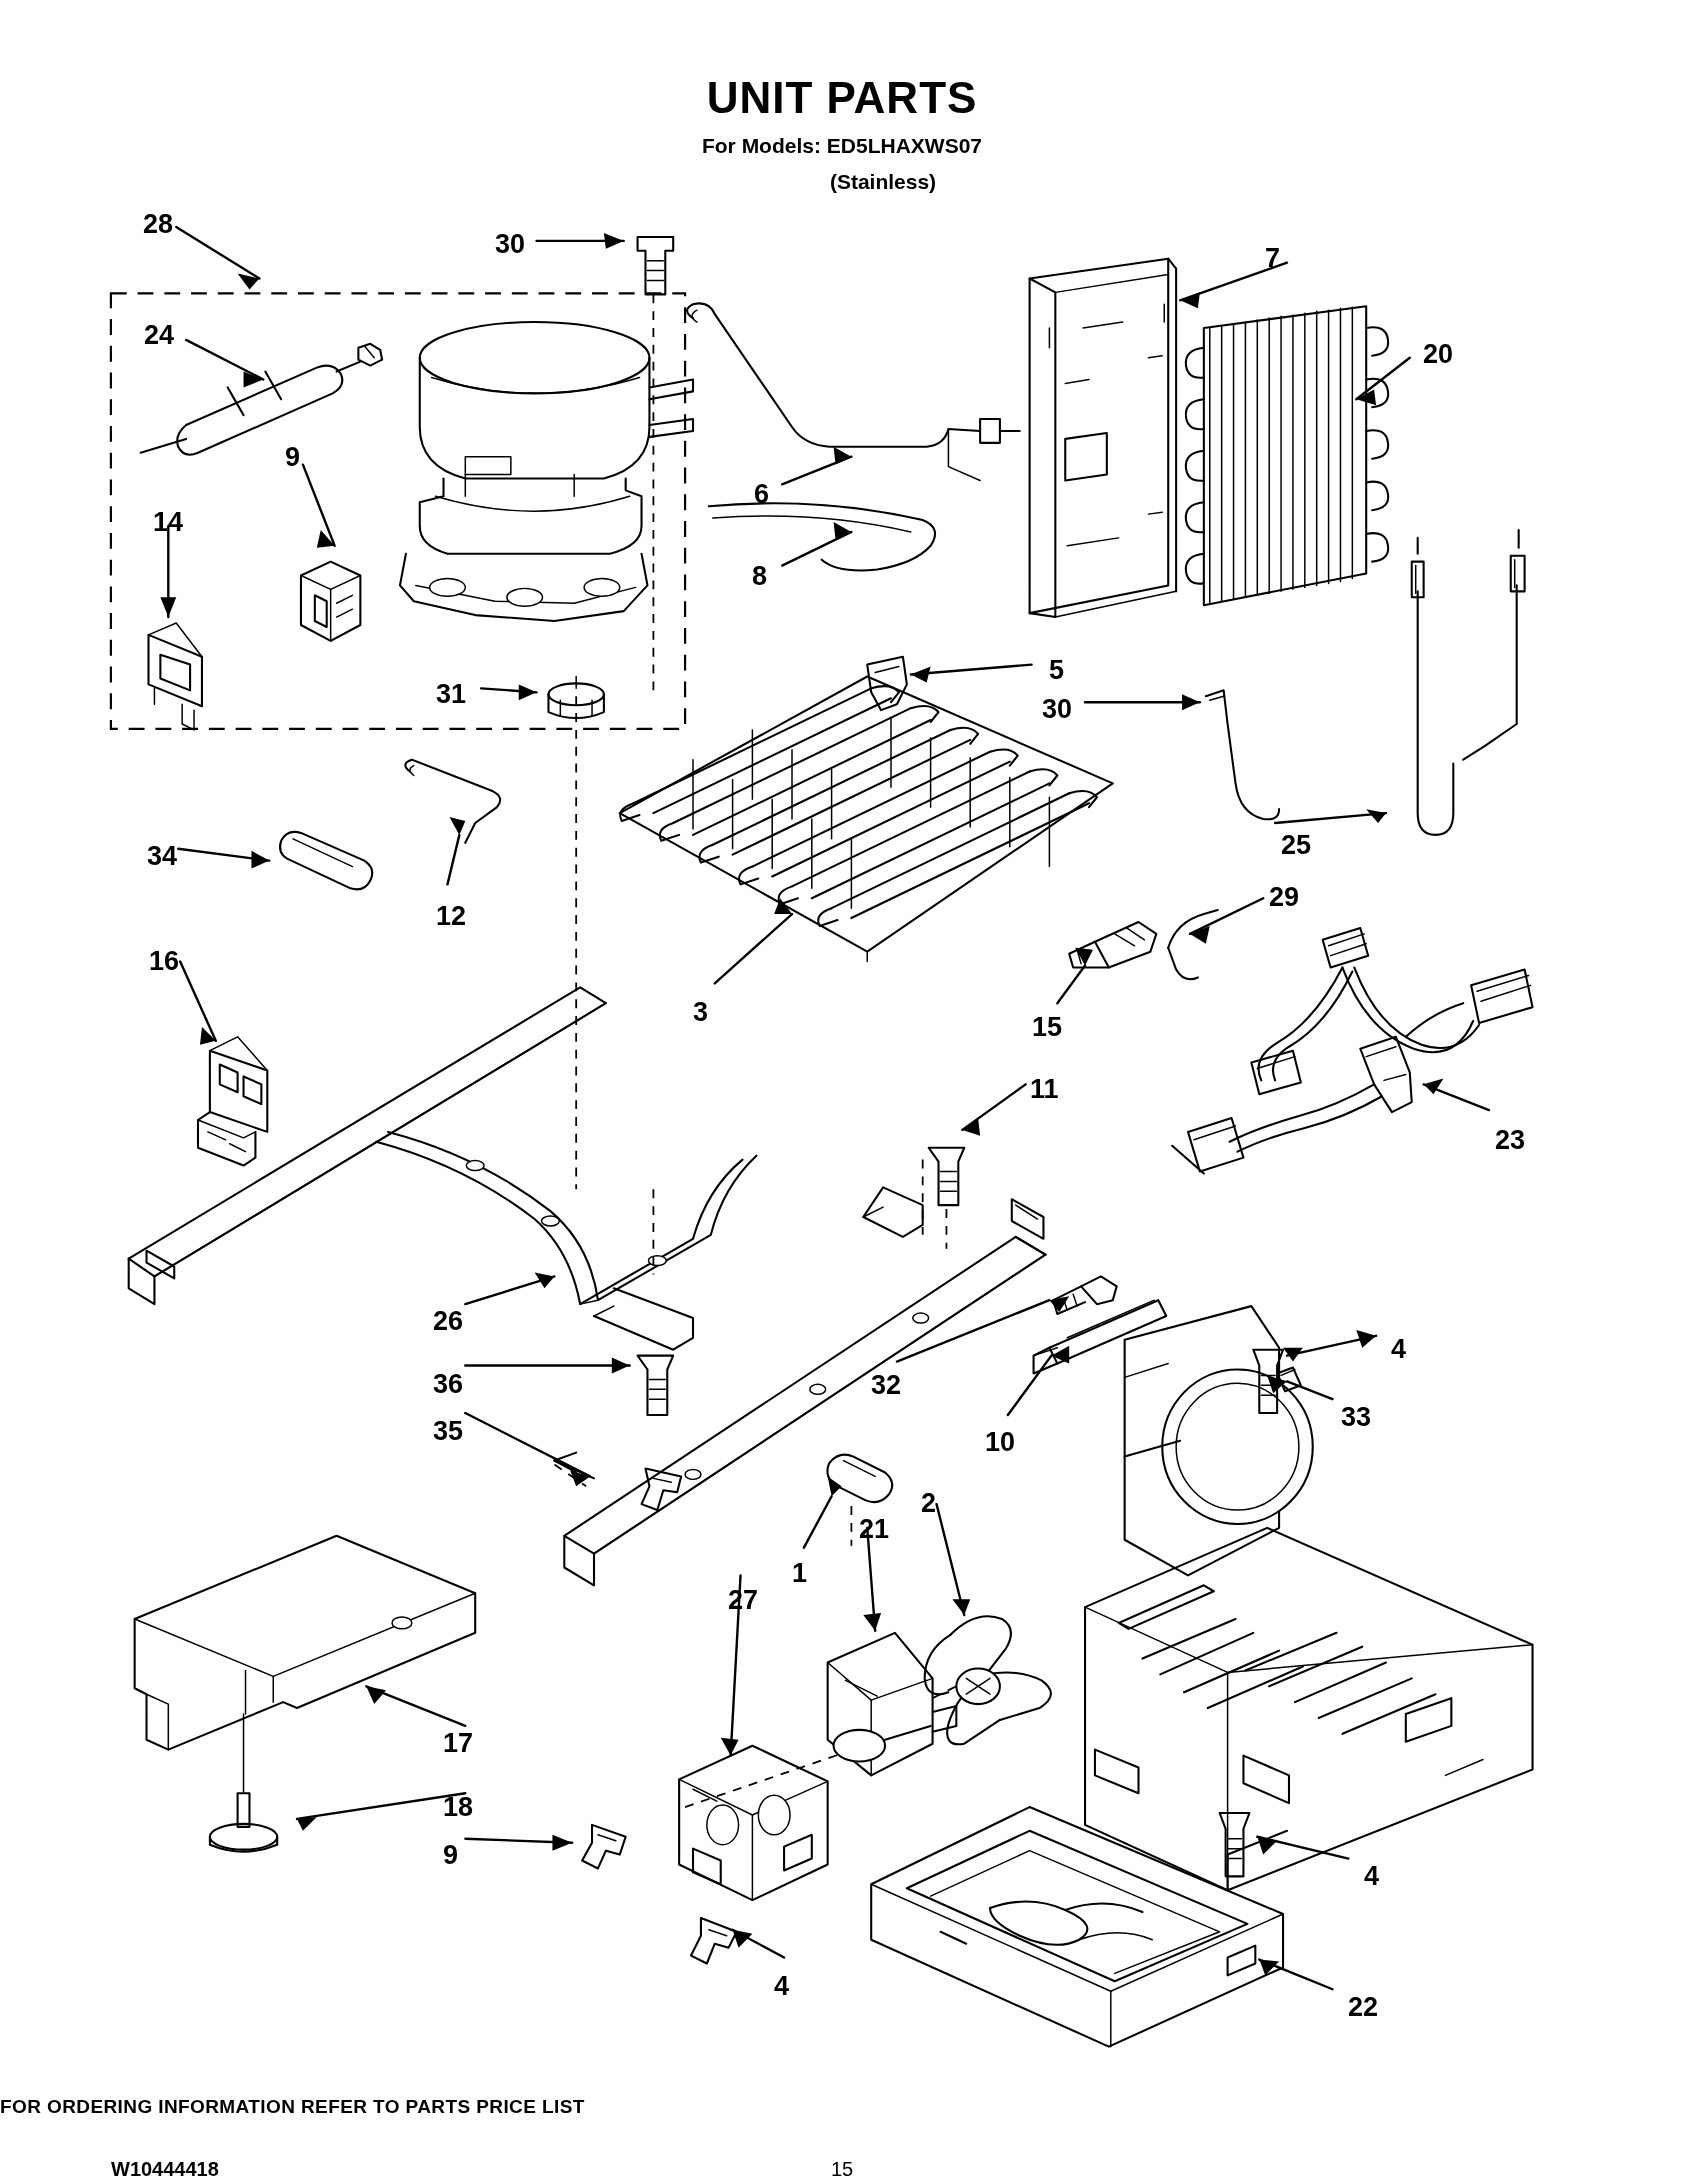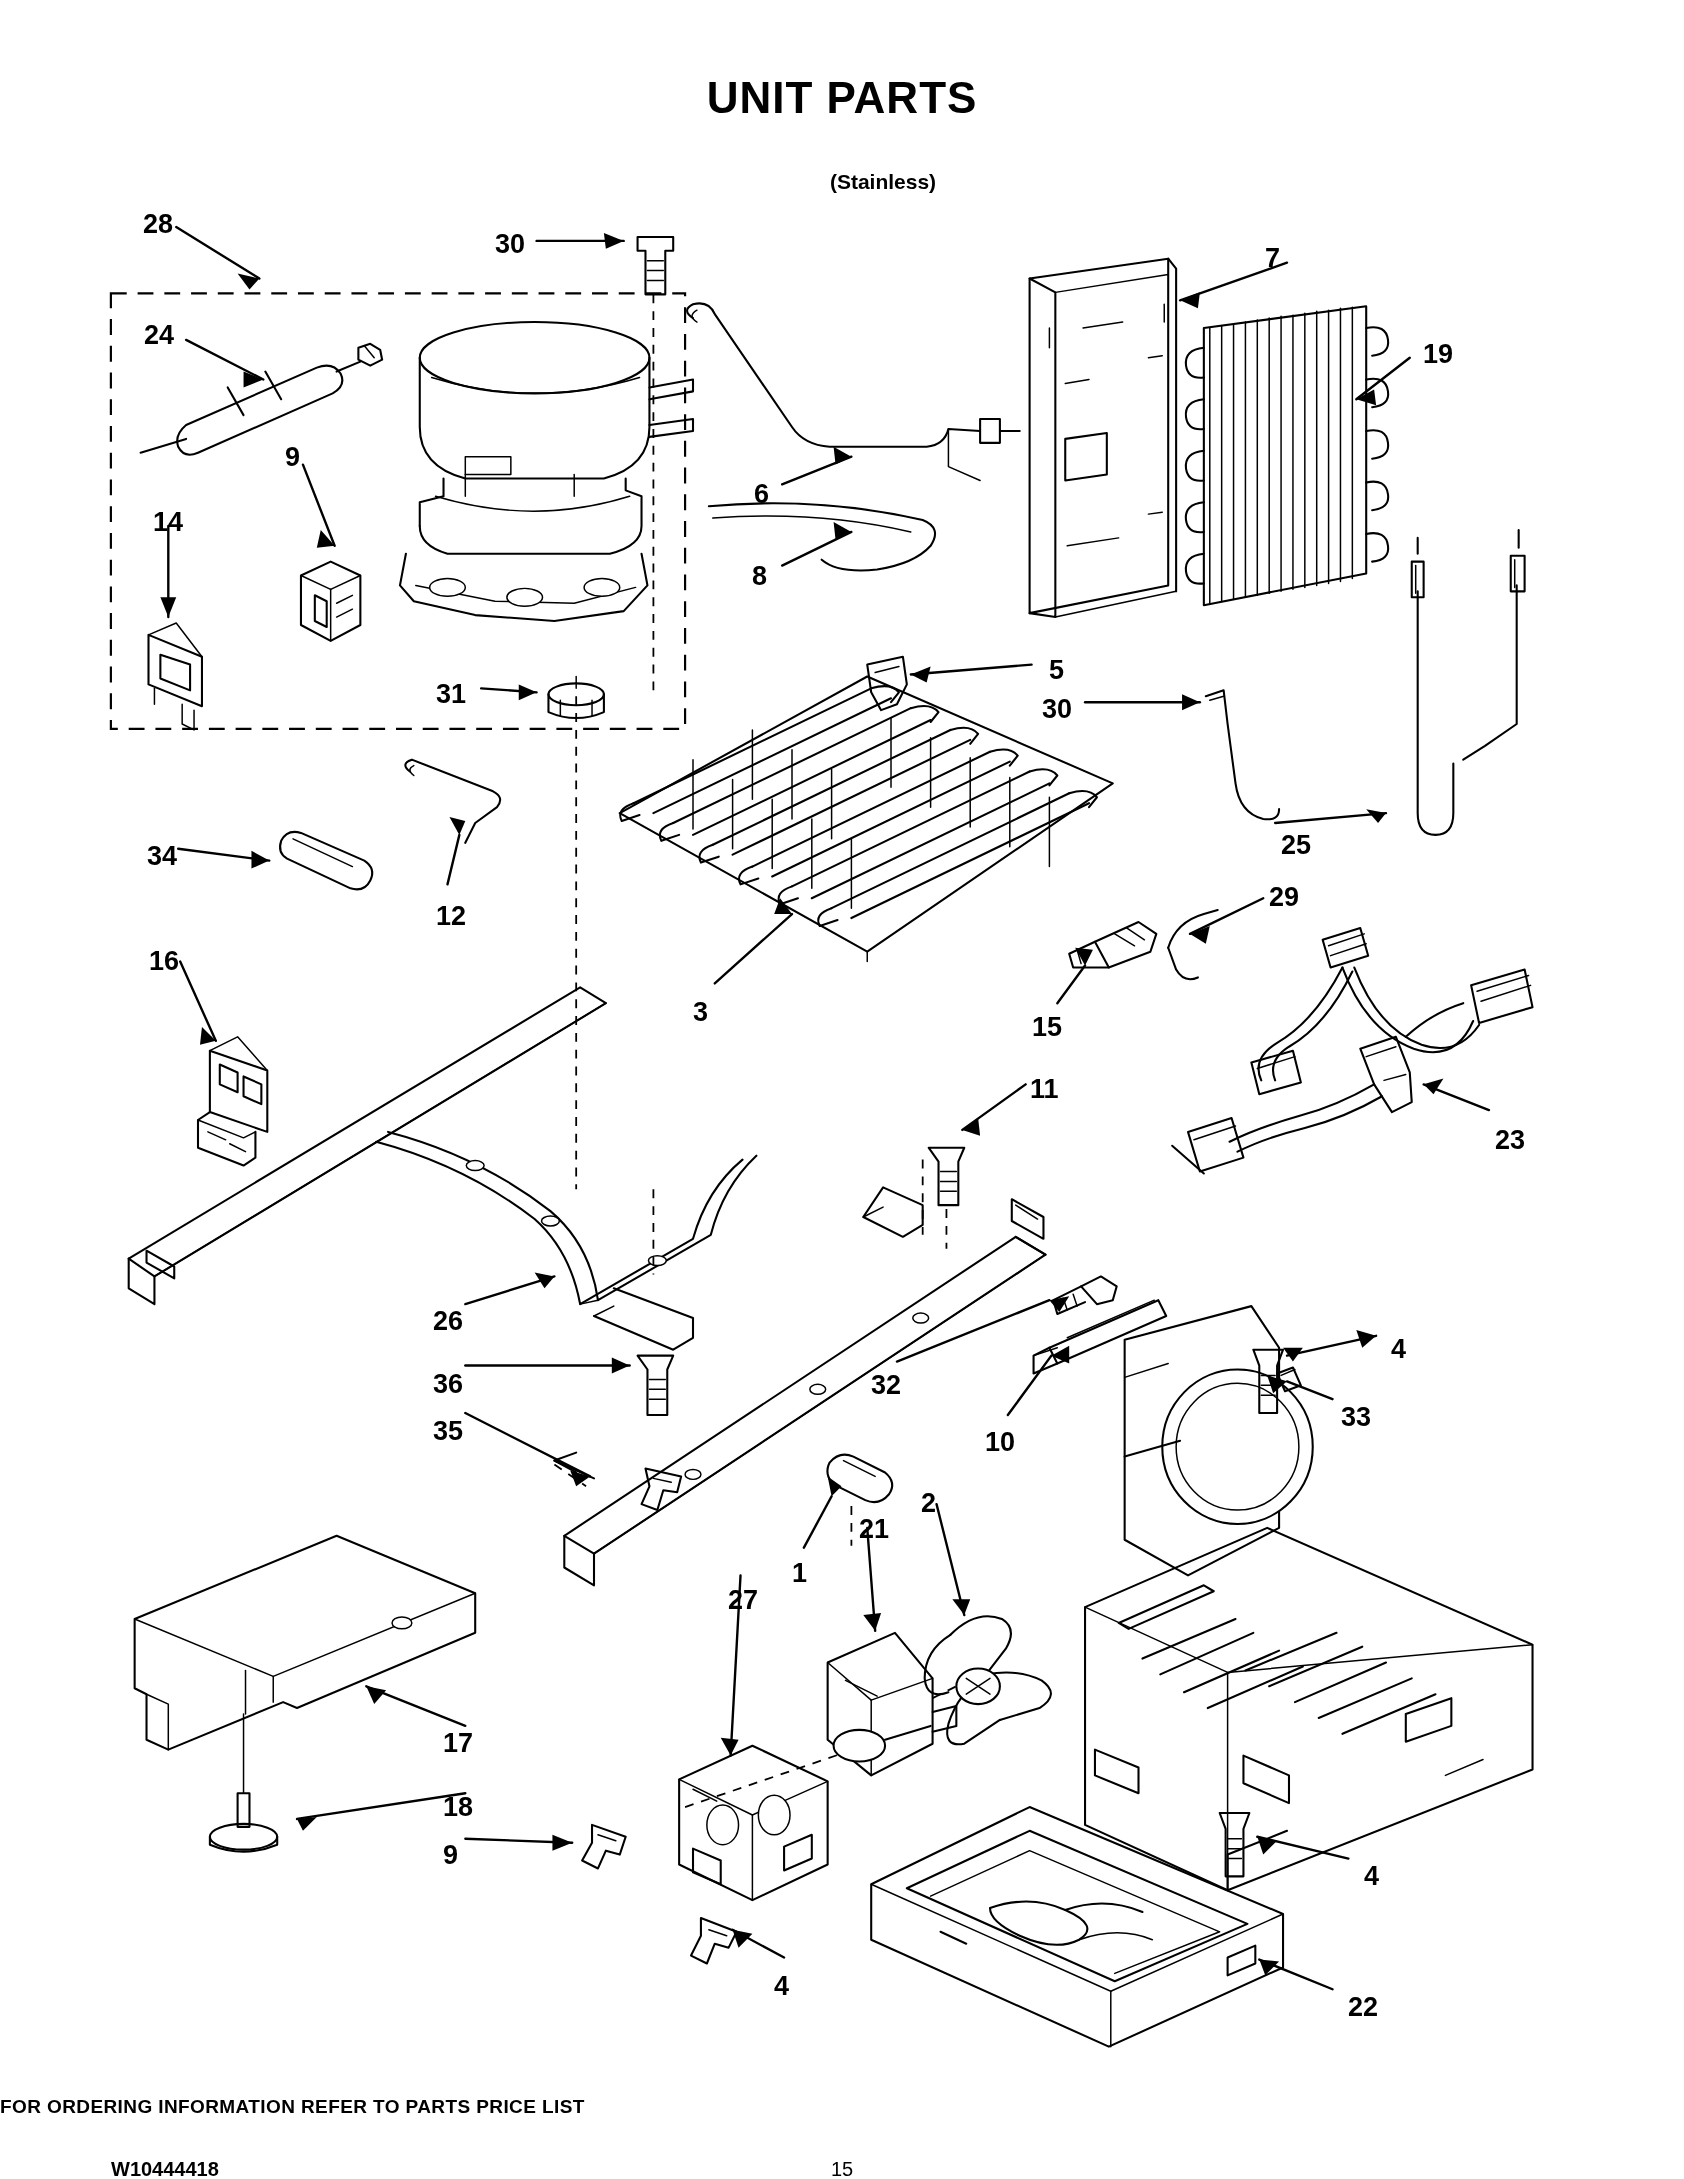--- a/index.html
+++ b/index.html
@@ -128,20 +128,21 @@
     stroke-linejoin: round;
   }
   #artwork .blk { fill: #000000; }
 </style>
 </head>
 <body>
 
 <div id="page">
 
   <div class="hdr" id="doc-title">UNIT PARTS</div>
+  <div class="hdr" id="doc-models">For Models: ED5LHAXWS07</div>
   <div class="hdr" id="doc-variant">(Stainless)</div>
 
   <svg id="artwork" viewBox="0 0 1701 2201">
 
     <rect class="dash" x="112" y="265" width="580" height="440"></rect>
 
     <g>
       <path class="ln" d="M142 426 L188 412"></path>
       <path class="ln" d="M188 398 L320 340 Q336 334 344 346 Q350 358 336 366 L200 426 Q186 432 180 420 Q176 408 188 398 Z"></path>
       <path class="ln" d="M340 344 L364 334"></path>
@@ -646,21 +647,21 @@
       <path d="M1272 1948 l20 2 l-14 14 z"></path>
       <path d="M1390 1318 l-20 -6 l6 18 z"></path>
     </g>
   </svg>
 
   <div id="callout-layer">
       <div class="callout" style="left: 143px; top: 180px;">28</div>
       <div class="callout" style="left: 495px; top: 200px;">30</div>
       <div class="callout" style="left: 1265px; top: 214px;">7</div>
       <div class="callout" style="left: 144px; top: 291px;">24</div>
-      <div class="callout" style="left: 1423px; top: 310px;">19</div>
+      <div class="callout" style="left: 1423px; top: 310px;">20</div>
       <div class="callout" style="left: 285px; top: 413px;">9</div>
       <div class="callout" style="left: 153px; top: 478px;">14</div>
       <div class="callout" style="left: 754px; top: 450px;">6</div>
       <div class="callout" style="left: 752px; top: 532px;">8</div>
       <div class="callout" style="left: 436px; top: 650px;">31</div>
       <div class="callout" style="left: 1049px; top: 626px;">5</div>
       <div class="callout" style="left: 1042px; top: 665px;">30</div>
       <div class="callout" style="left: 1281px; top: 801px;">25</div>
       <div class="callout" style="left: 147px; top: 812px;">34</div>
       <div class="callout" style="left: 436px; top: 872px;">12</div>

